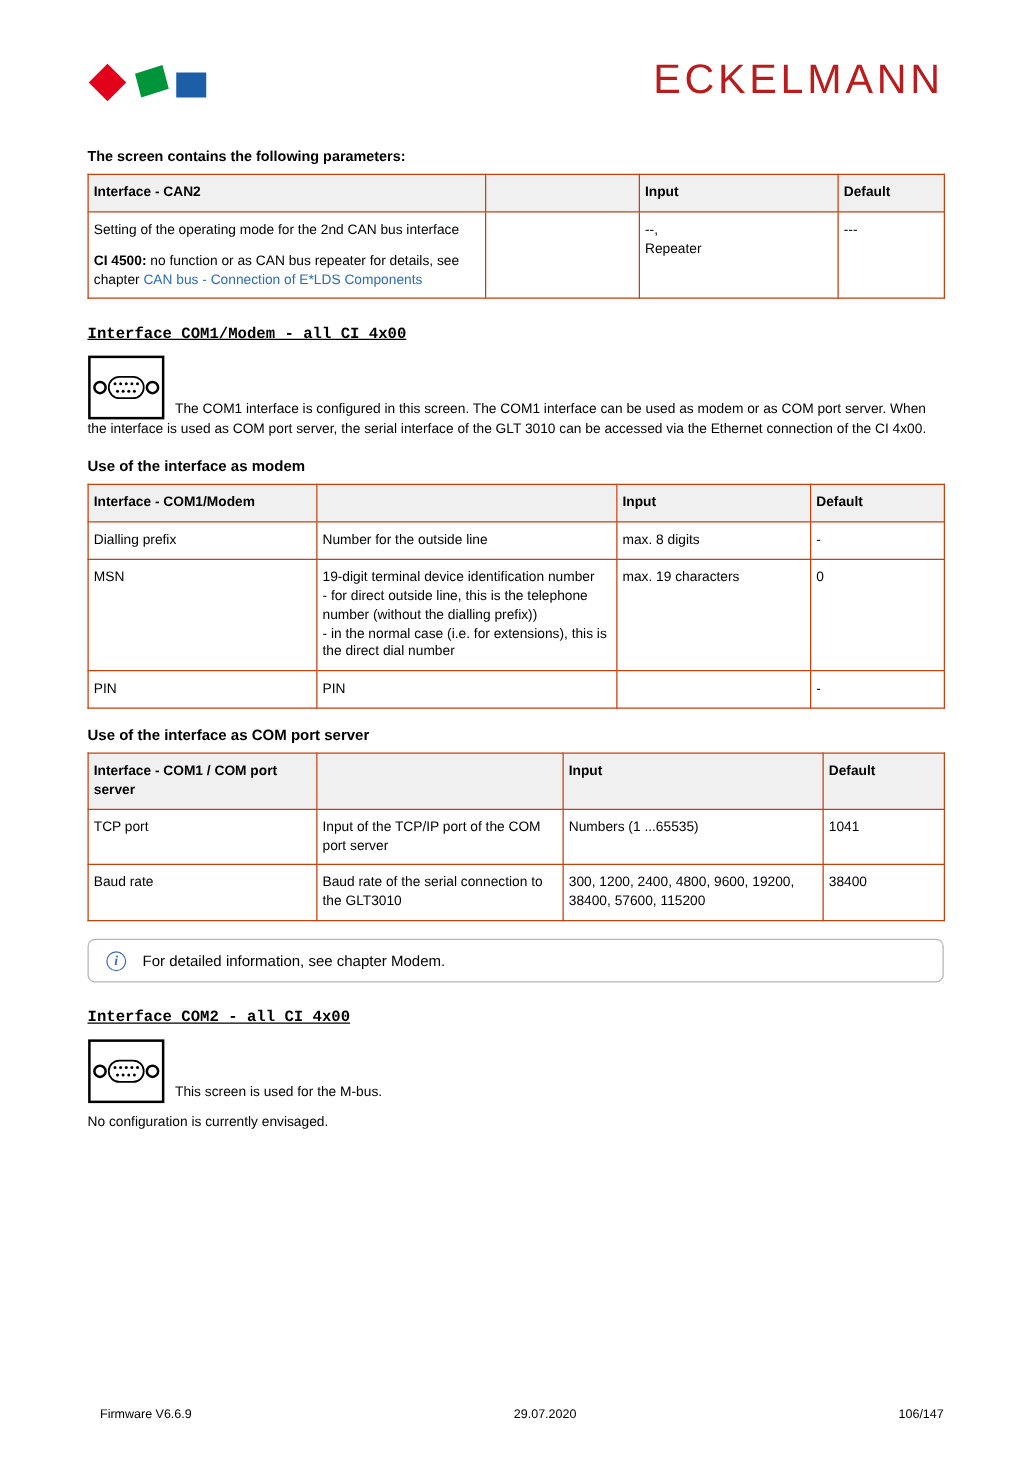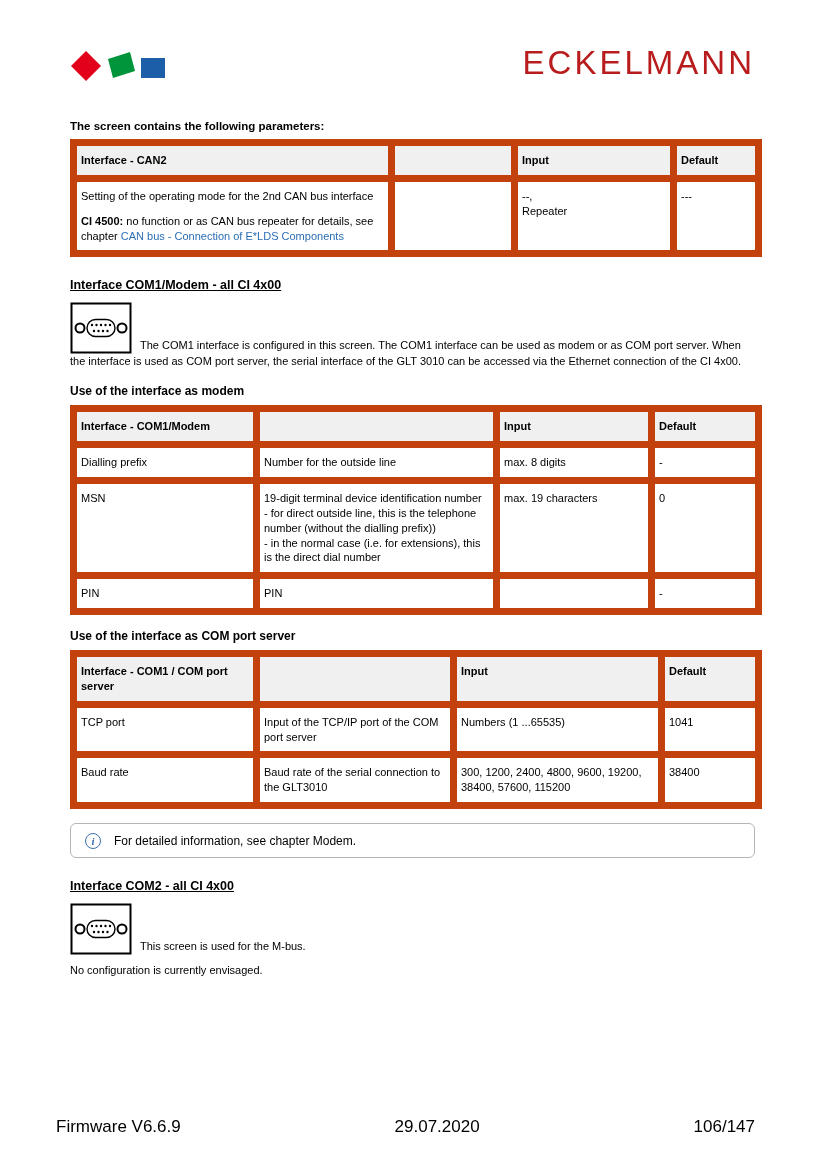--- a/index.html
+++ b/index.html
@@ -13,27 +13,27 @@
   
   .hdr { display:flex; justify-content:space-between; align-items:flex-start; height:40px; }
   .logo-mark { margin-top:4px; }
   .wordmark {
     font-size:33px; letter-spacing:3px; color:#b91c1c; font-weight:400; line-height:1;
   }
 
   
   .h-bold { font-weight:bold; font-size:11.5px; }
   .intro-h { margin-top:34px; }
-  .sect-h { margin-top:21px; font-size:12.5px; font-weight:bold; text-decoration:underline; }
+  .sect-h { margin-top:21px; font-size:12.5px; font-weight:bold; text-decoration:underline;font-family:Liberation Mono, monospace; }
   .sub-h { margin-top:14px; font-size:12px; font-weight:bold; }
 
   
   table.tbl { width:100%; border-collapse:collapse; table-layout:fixed; margin-top:7px; }
   .tbl th, .tbl td {
-    border:7px solid #c2410c; padding:7px 4px; vertical-align:top;
+    border:1px solid #c2410c; padding:7px 4px; vertical-align:top;
     text-align:left; font-size:11px; line-height:1.35; font-weight:normal;
     overflow:hidden;
   }
   .tbl th { background:#f0f0f0; font-weight:bold; }
   .pre { white-space:pre-line; }
   .bold { font-weight:bold; }
   .gap-top { margin-top:10px; }
   a.link { color:#2a6db4; text-decoration:none; cursor:pointer; }
 
   
@@ -49,22 +49,22 @@
   }
   .info-icon {
     width:16px; height:16px; border:1.5px solid #3f6fae; border-radius:50%;
     color:#3f6fae; display:inline-flex; align-items:center; justify-content:center;
     font-size:11px; font-style:italic; font-weight:bold; font-family:"Liberation Serif", serif;
     flex:0 0 auto;
   }
 
   
   .footer {
-    position:absolute; left:56px; right:72px; bottom:32px;
-    display:flex; justify-content:space-between; font-size:17px;
+    position:absolute; left:80px; right:72px; bottom:32px;
+    display:flex; justify-content:space-between; font-size:10px;
   }
 
   
   .t1 col:nth-child(1){width:318px;} .t1 col:nth-child(2){width:123px;}
   .t1 col:nth-child(3){width:159px;} .t1 col:nth-child(4){width:85px;}
   .t2 col:nth-child(1){width:183px;} .t2 col:nth-child(2){width:240px;}
   .t2 col:nth-child(3){width:155px;} .t2 col:nth-child(4){width:107px;}
   .t3 col:nth-child(1){width:183px;} .t3 col:nth-child(2){width:197px;}
   .t3 col:nth-child(3){width:208px;} .t3 col:nth-child(4){width:97px;}
 </style>

